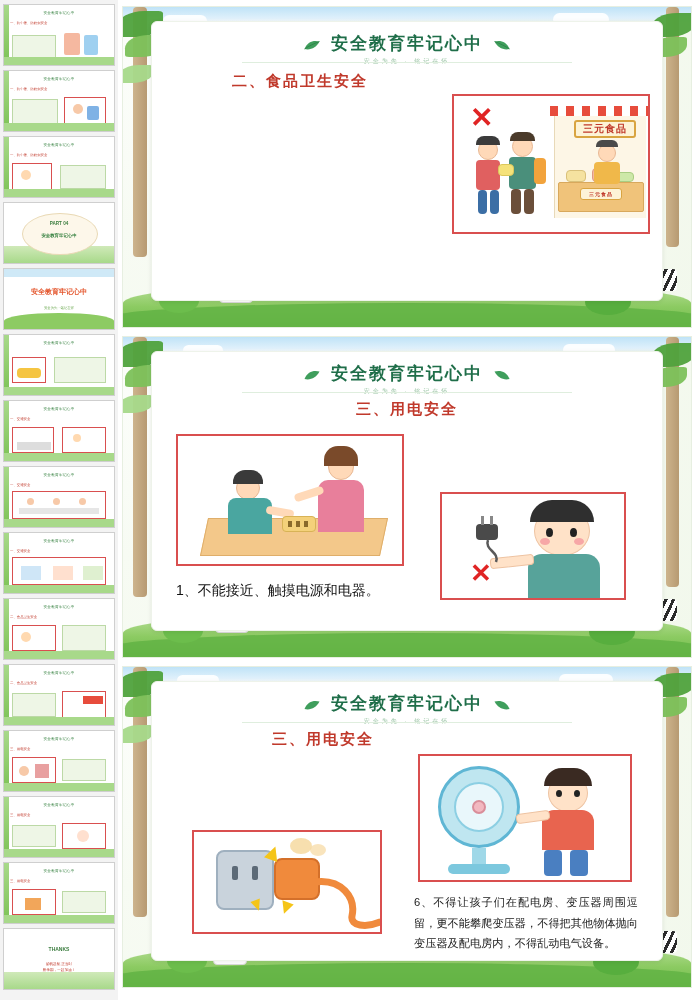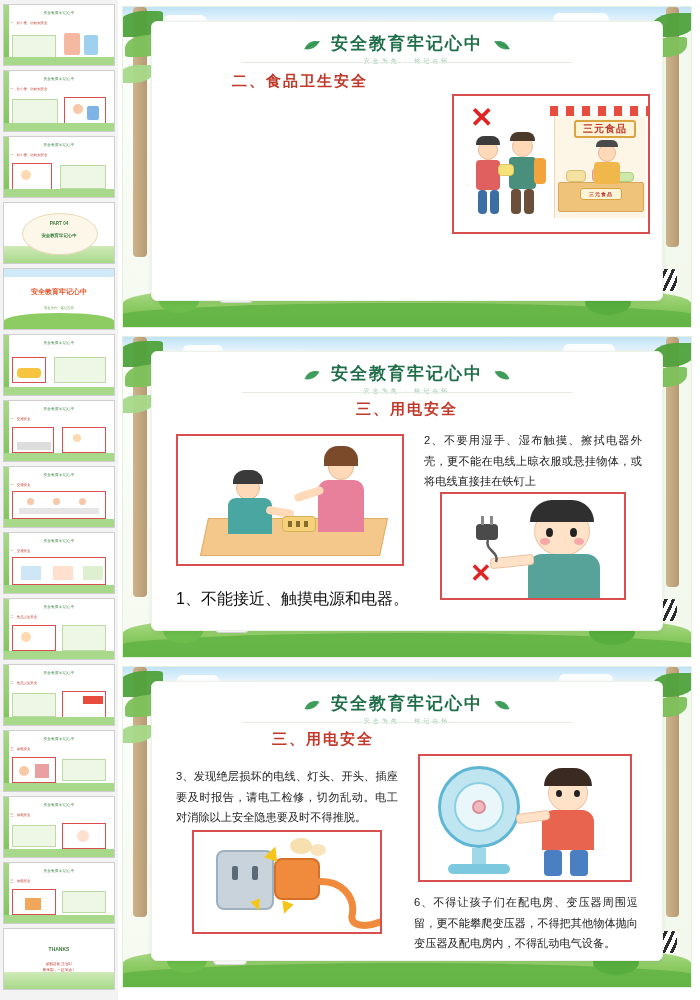--- a/index.html
+++ b/index.html
@@ -568,23 +568,22 @@
           <div class="sh circ" style="left:58px;top:40px;width:24px;height:24px;background:#ffd9b8;border:1px solid #e8b894;"></div>
           <div class="sh" style="left:55px;top:34px;width:30px;height:14px;background:#3a3a3a;border-radius:12px 12px 0 0;"></div>
           <div class="sh" style="left:50px;top:62px;width:44px;height:36px;background:#4aa6a0;border-radius:8px 8px 0 0;"></div>
           <div class="sh rr" style="left:88px;top:72px;width:28px;height:8px;background:#ffd9b8;transform:rotate(10deg);"></div>
 
           <div class="sh rr" style="left:104px;top:80px;width:34px;height:16px;background:#f4d17a;border:1px solid #d8b356;"></div>
           <div class="sh" style="left:110px;top:85px;width:4px;height:6px;background:#8a6a2a;"></div>
           <div class="sh" style="left:118px;top:85px;width:4px;height:6px;background:#8a6a2a;"></div>
           <div class="sh" style="left:126px;top:85px;width:4px;height:6px;background:#8a6a2a;"></div>
         </div>
-        <div class="para" style="left:24px;top:232px;width:240px;font-size:16px;color:#111;">1、不能接近、触摸电源和电器。</div>
-
-        <div class="para" style="left:272px;top:78px;width:218px;">2、不要用湿手、湿布触摸、擦拭电器外壳，更不能在电线上晾衣服或悬挂物体，或将电线直接挂在铁钉上</div>
+        <div class="para" style="left:24px;top:226px;width:240px;font-size:14px;color:#111;">1、不能接近、触摸电源和电器。</div>
+
 
         <div class="imgbox" style="left:288px;top:140px;width:186px;height:108px;">
           <div class="sh" style="left:0;top:0;right:0;bottom:0;background:#ffffff;"></div>
 
           <div class="sh circ" style="left:92px;top:12px;width:56px;height:50px;background:#ffe2c8;border:1px solid #eec3a2;"></div>
           <div class="sh" style="left:88px;top:6px;width:64px;height:22px;background:#2f2f2f;border-radius:26px 26px 0 0;"></div>
           <div class="sh circ" style="left:104px;top:34px;width:7px;height:9px;background:#222;"></div>
           <div class="sh circ" style="left:128px;top:34px;width:7px;height:9px;background:#222;"></div>
           <div class="sh circ" style="left:98px;top:44px;width:10px;height:7px;background:#f7a7a7;"></div>
           <div class="sh circ" style="left:132px;top:44px;width:10px;height:7px;background:#f7a7a7;"></div>
@@ -639,21 +638,20 @@
             <svg viewBox="0 0 24 16" width="18" height="12">
               <path d="M22 12 C18 2, 10 0, 2 2 C6 10, 14 14, 22 12 Z" fill="#3f9e5c"></path>
             </svg>
           </span>
           <div class="subtitle">安全为先 · 铭记在怀</div>
         </div>
         <div class="head-rule"></div>
 
         <div class="section-title left" style="top:48px;left:120px;">三、用电安全</div>
 
-        <div class="para" style="left:24px;top:84px;width:222px;">3、发现绝层损坏的电线、灯头、开头、插座要及时报告，请电工检修，切勿乱动。电工对消除以上安全隐患要及时不得推脱。</div>
 
         <div class="imgbox" style="left:40px;top:148px;width:190px;height:104px;border-color:#d94f4f;">
           <div class="sh" style="left:0;top:0;right:0;bottom:0;background:#ffffff;"></div>
 
           <div class="sh rr" style="left:22px;top:18px;width:58px;height:60px;background:#c9d3dc;border:2px solid #9fb0bf;border-radius:8px;"></div>
           <div class="sh" style="left:38px;top:34px;width:6px;height:14px;background:#5c6a77;border-radius:2px;"></div>
           <div class="sh" style="left:58px;top:34px;width:6px;height:14px;background:#5c6a77;border-radius:2px;"></div>
 
           <div class="sh rr" style="left:80px;top:26px;width:46px;height:42px;background:#f08a3c;border:2px solid #d4702a;border-radius:8px;"></div>
 

